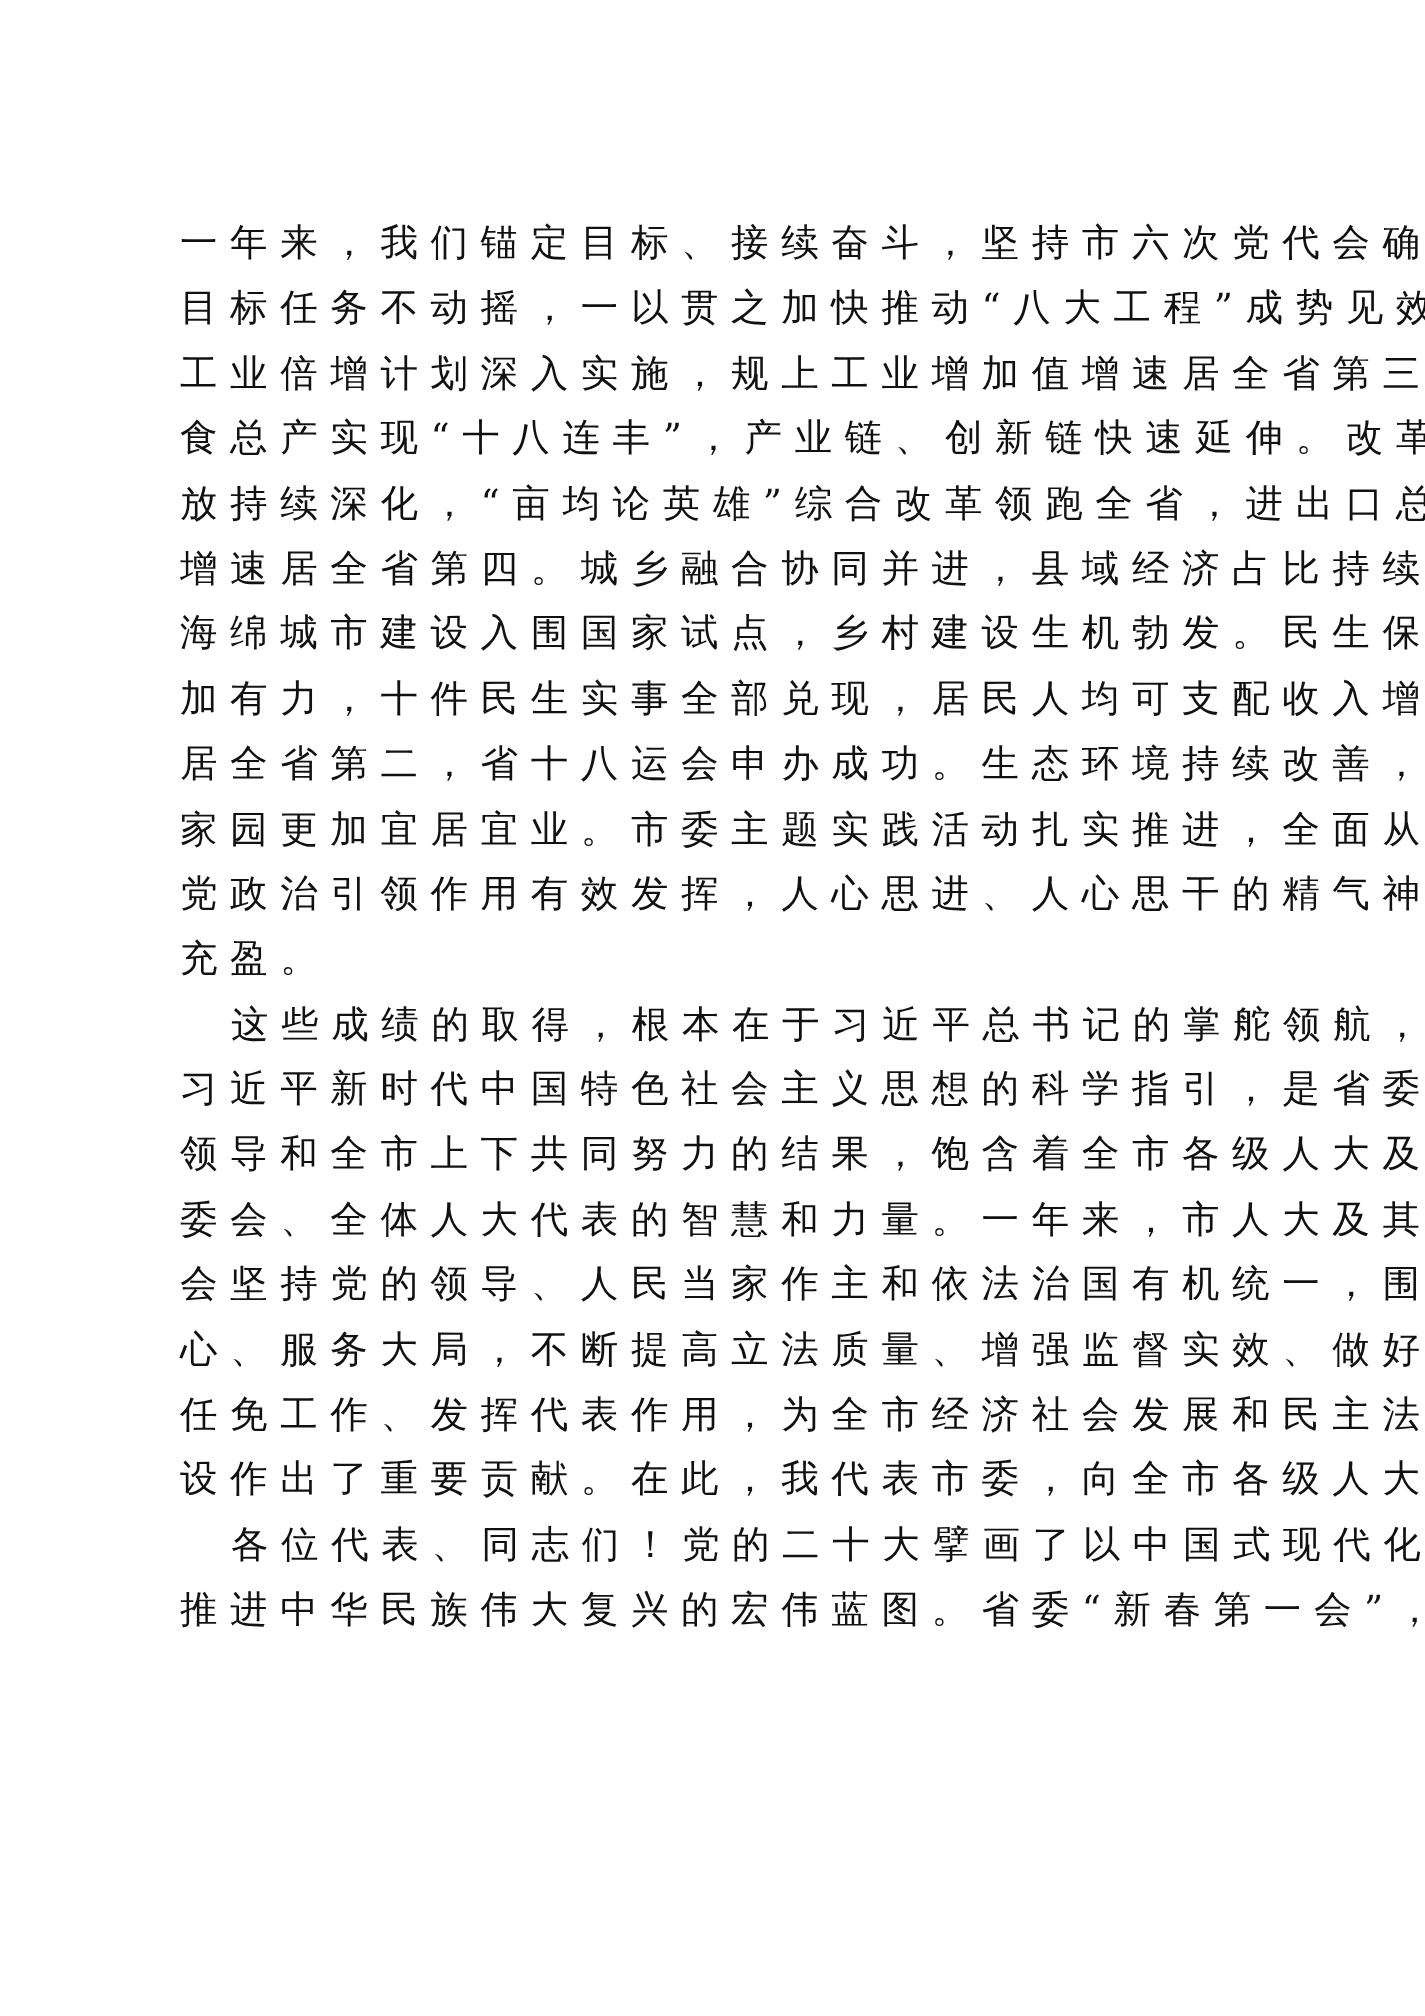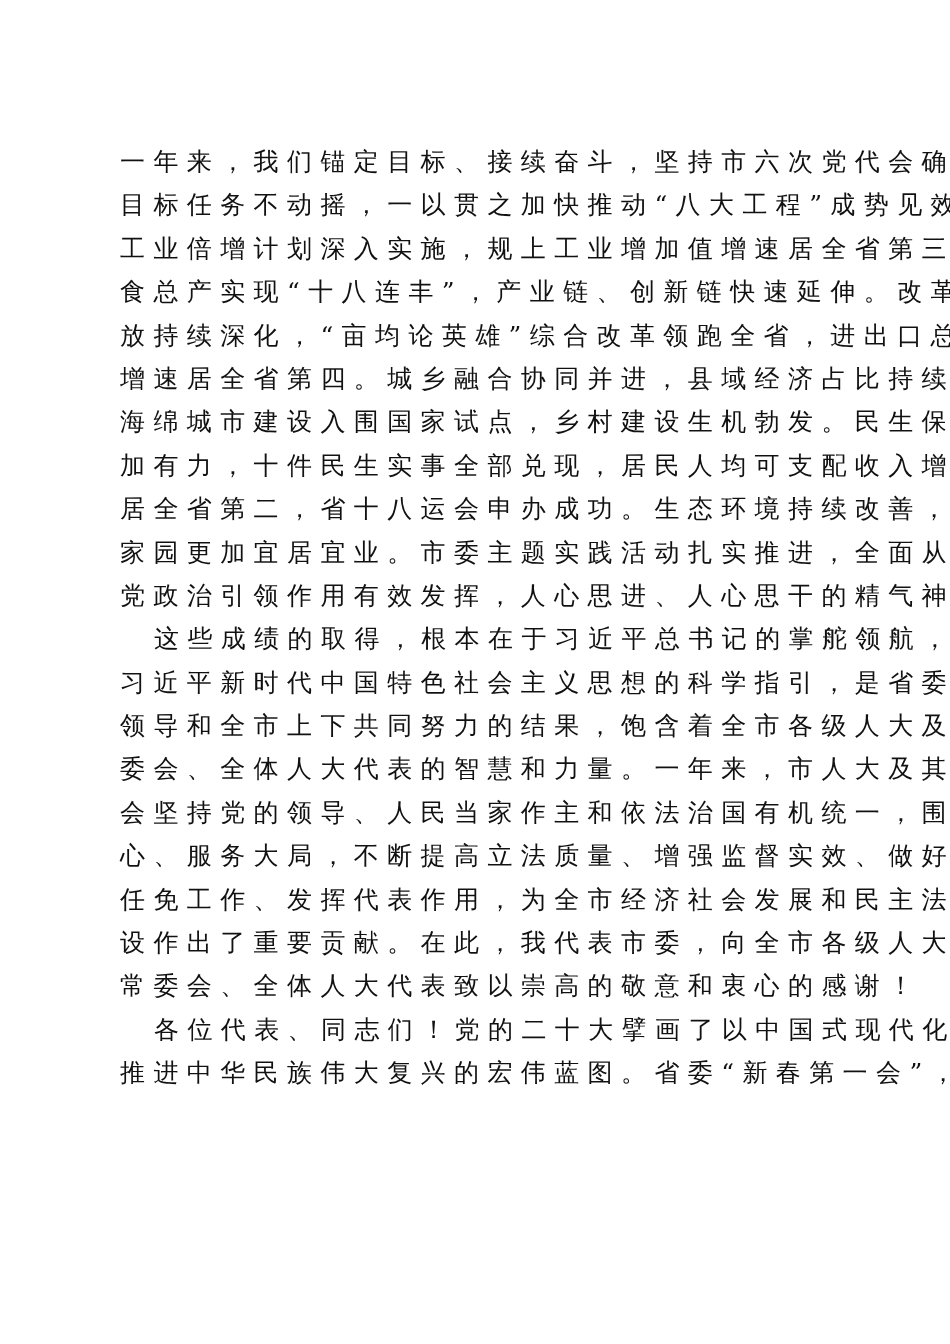--- a/index.html
+++ b/index.html
@@ -42,29 +42,29 @@
     <span class="line">目标任务不动摇，一以贯之加快推动“八大工程”成势见效。</span>
     <span class="line">工业倍增计划深入实施，规上工业增加值增速居全省第三，粮</span>
     <span class="line">食总产实现“十八连丰”，产业链、创新链快速延伸。改革开</span>
     <span class="line">放持续深化，“亩均论英雄”综合改革领跑全省，进出口总额</span>
     <span class="line">增速居全省第四。城乡融合协同并进，县域经济占比持续提高，</span>
     <span class="line">海绵城市建设入围国家试点，乡村建设生机勃发。民生保障更</span>
     <span class="line">加有力，十件民生实事全部兑现，居民人均可支配收入增速位</span>
     <span class="line">居全省第二，省十八运会申办成功。生态环境持续改善，生活</span>
     <span class="line">家园更加宜居宜业。市委主题实践活动扎实推进，全面从严治</span>
     <span class="line">党政治引领作用有效发挥，人心思进、人心思干的精气神更加</span>
+    <span class="line">充盈。</span>
   </div>
   <div>
     <span class="line indent">这些成绩的取得，根本在于习近平总书记的掌舵领航，在于</span>
     <span class="line">习近平新时代中国特色社会主义思想的科学指引，是省委坚强</span>
     <span class="line">领导和全市上下共同努力的结果，饱含着全市各级人大及其常</span>
     <span class="line">委会、全体人大代表的智慧和力量。一年来，市人大及其常委</span>
     <span class="line">会坚持党的领导、人民当家作主和依法治国有机统一，围绕中</span>
     <span class="line">心、服务大局，不断提高立法质量、增强监督实效、做好决定</span>
     <span class="line">任免工作、发挥代表作用，为全市经济社会发展和民主法治建</span>
     <span class="line">设作出了重要贡献。在此，我代表市委，向全市各级人大及其</span>
-    <span class="line">常委会、全体人大代表致以崇高的敬意和衷心的感谢！</span>
   </div>
   <div>
     <span class="line indent">各位代表、同志们！党的二十大擘画了以中国式现代化全面</span>
     <span class="line">推进中华民族伟大复兴的宏伟蓝图。省委“新春第一会”，明</span>
   </div>
 </div>
 
 </body></html>

